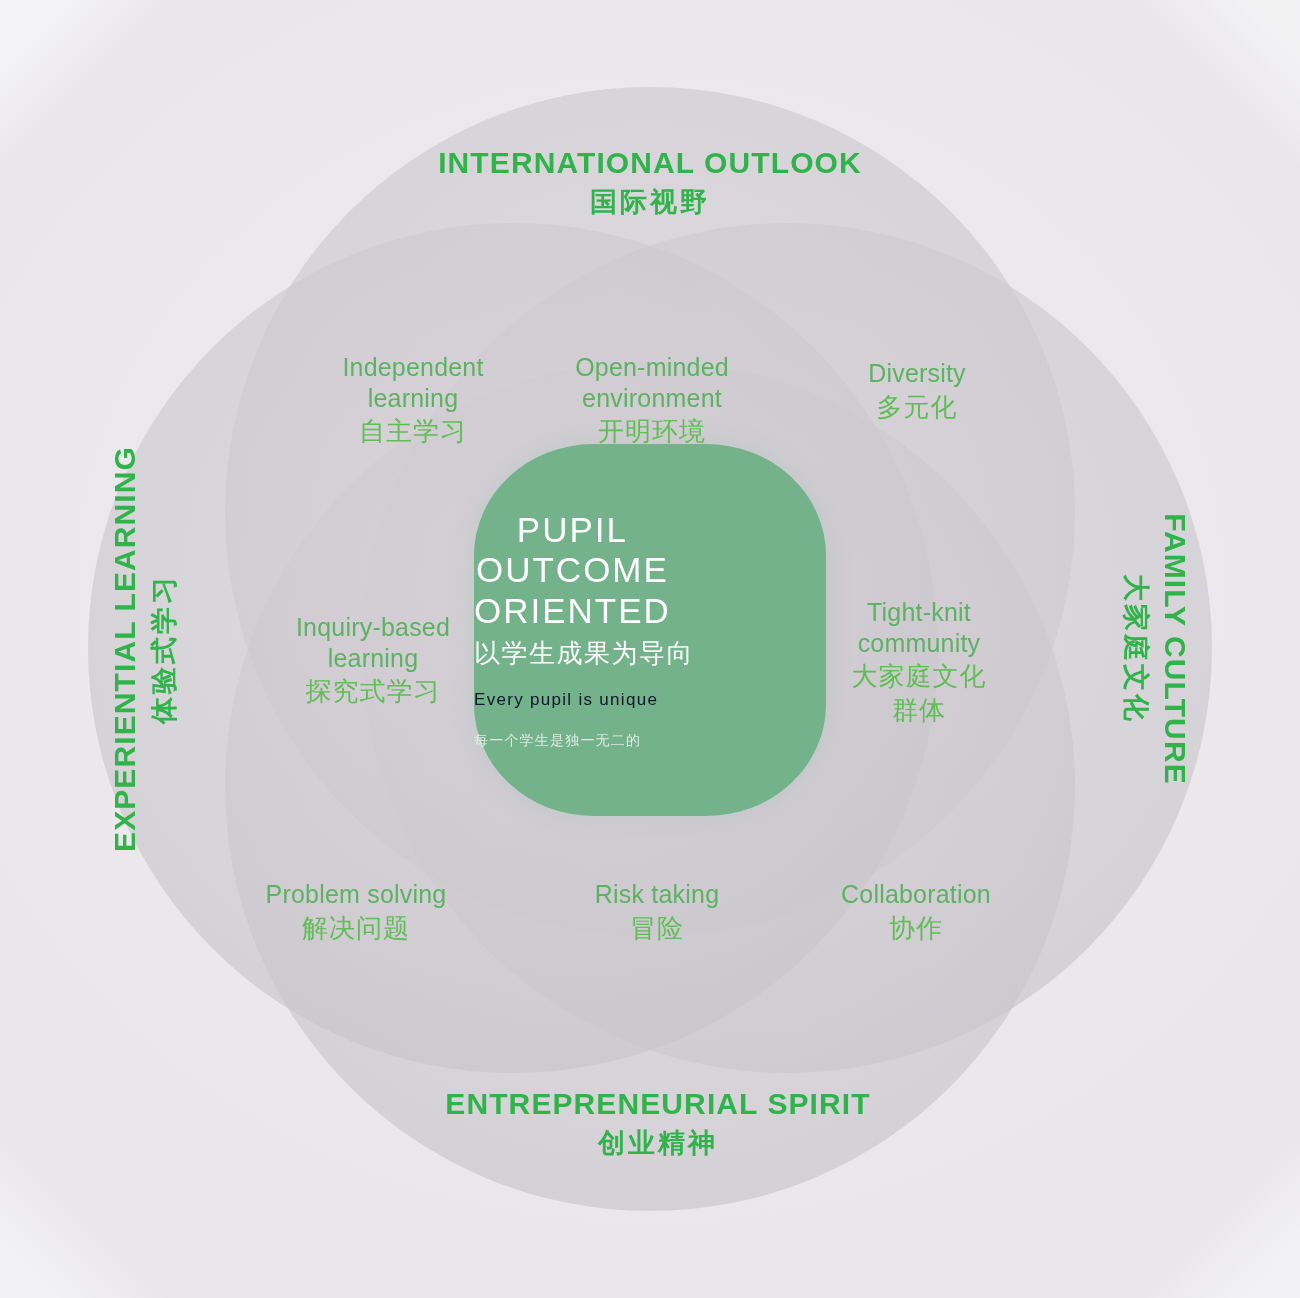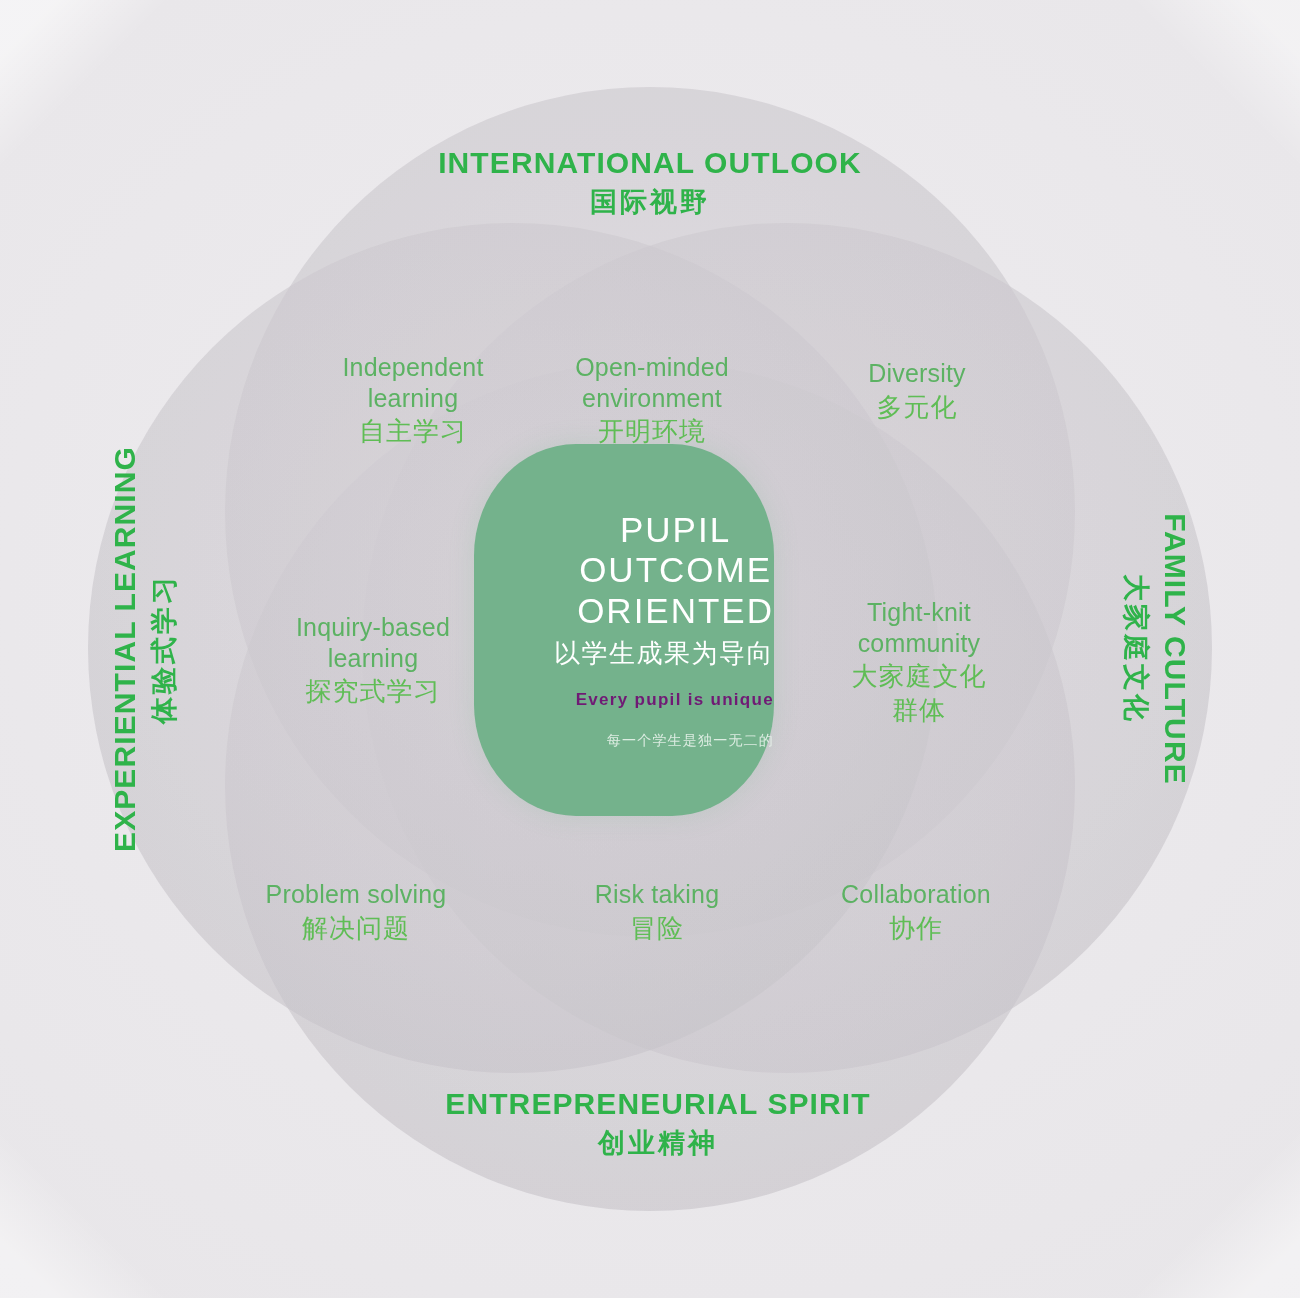--- a/index.html
+++ b/index.html
@@ -27,48 +27,48 @@
     pointer-events:none;
   }
 
   
   .venn{position:absolute;left:0;top:0;width:1300px;height:1298px;}
 
   
   .core{
     position:absolute;
     left:474px;top:444px;
-    width:300px;height:372px;
+    width:352px;height:372px;
     background:#74b28c;
     border-radius:34% 34% 34% 34% / 30% 30% 30% 30%;
     display:flex;flex-direction:column;
-    align-items:flex-end;justify-content:center;
+    align-items:flex-start;justify-content:center;
     text-align:center;
     box-shadow:0 0 26px rgba(116,178,140,.20);
   }
   .core-title{
     color:#ffffff;
     font-size:35px;
     line-height:1.16;
     letter-spacing:2.0px;
     font-weight:400;
   }
   .core-title-cn{
     color:#ffffff;
     font-size:26px;
     letter-spacing:1.5px;
     margin-top:5px;
     font-weight:400;
   }
   .core-sub{
-    color:#701a75;
+    color:#0f172a;
     font-size:17px;
     letter-spacing:1.3px;
     margin-top:19px;
-    font-weight:700;
+    font-weight:400;
   }
   .core-sub-cn{
     color:#e6f2ea;
     font-size:14px;
     letter-spacing:1.2px;
     margin-top:22px;
     font-weight:400;
     opacity:.92;
   }
 

